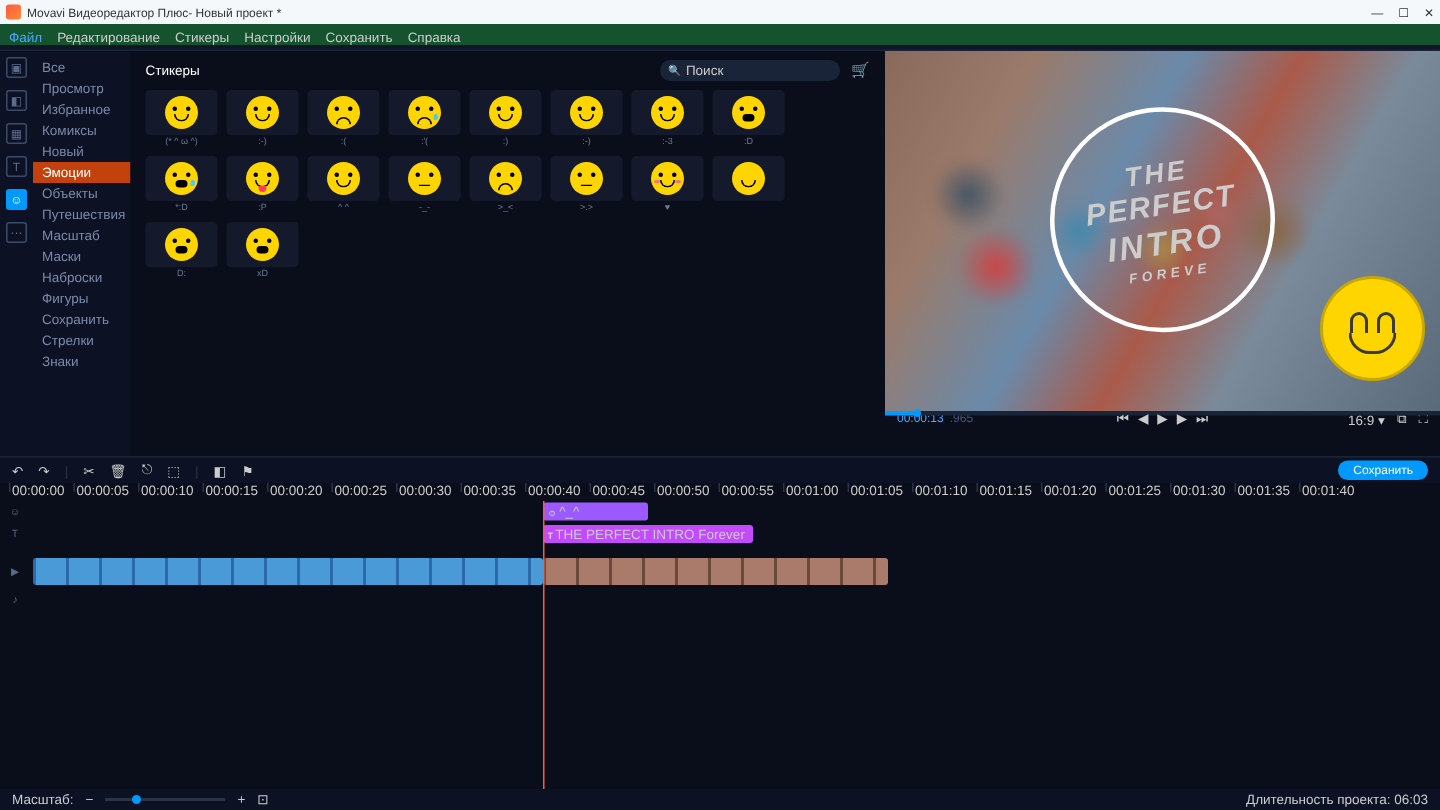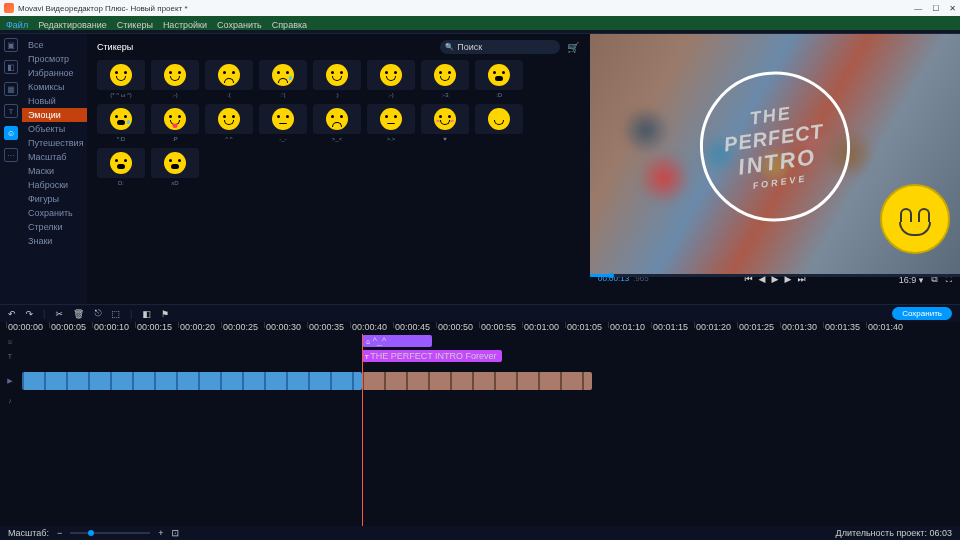--- a/index.html
+++ b/index.html
@@ -392,14 +392,14 @@
       <div class="hdr">♪</div>
   </div>
 </div>
 
 <div class="footer">
   <span>Масштаб:</span>
   <span>−</span>
   <div class="slider"></div>
   <span>+</span>
   <span>⊡</span>
-  <span class="dur"><span>Длительность проект:</span> <span>06:03</span></span>
+  <span class="dur"><span>Длительность проекта:</span> <span>06:03</span></span>
 </div>
 
 </body></html>

